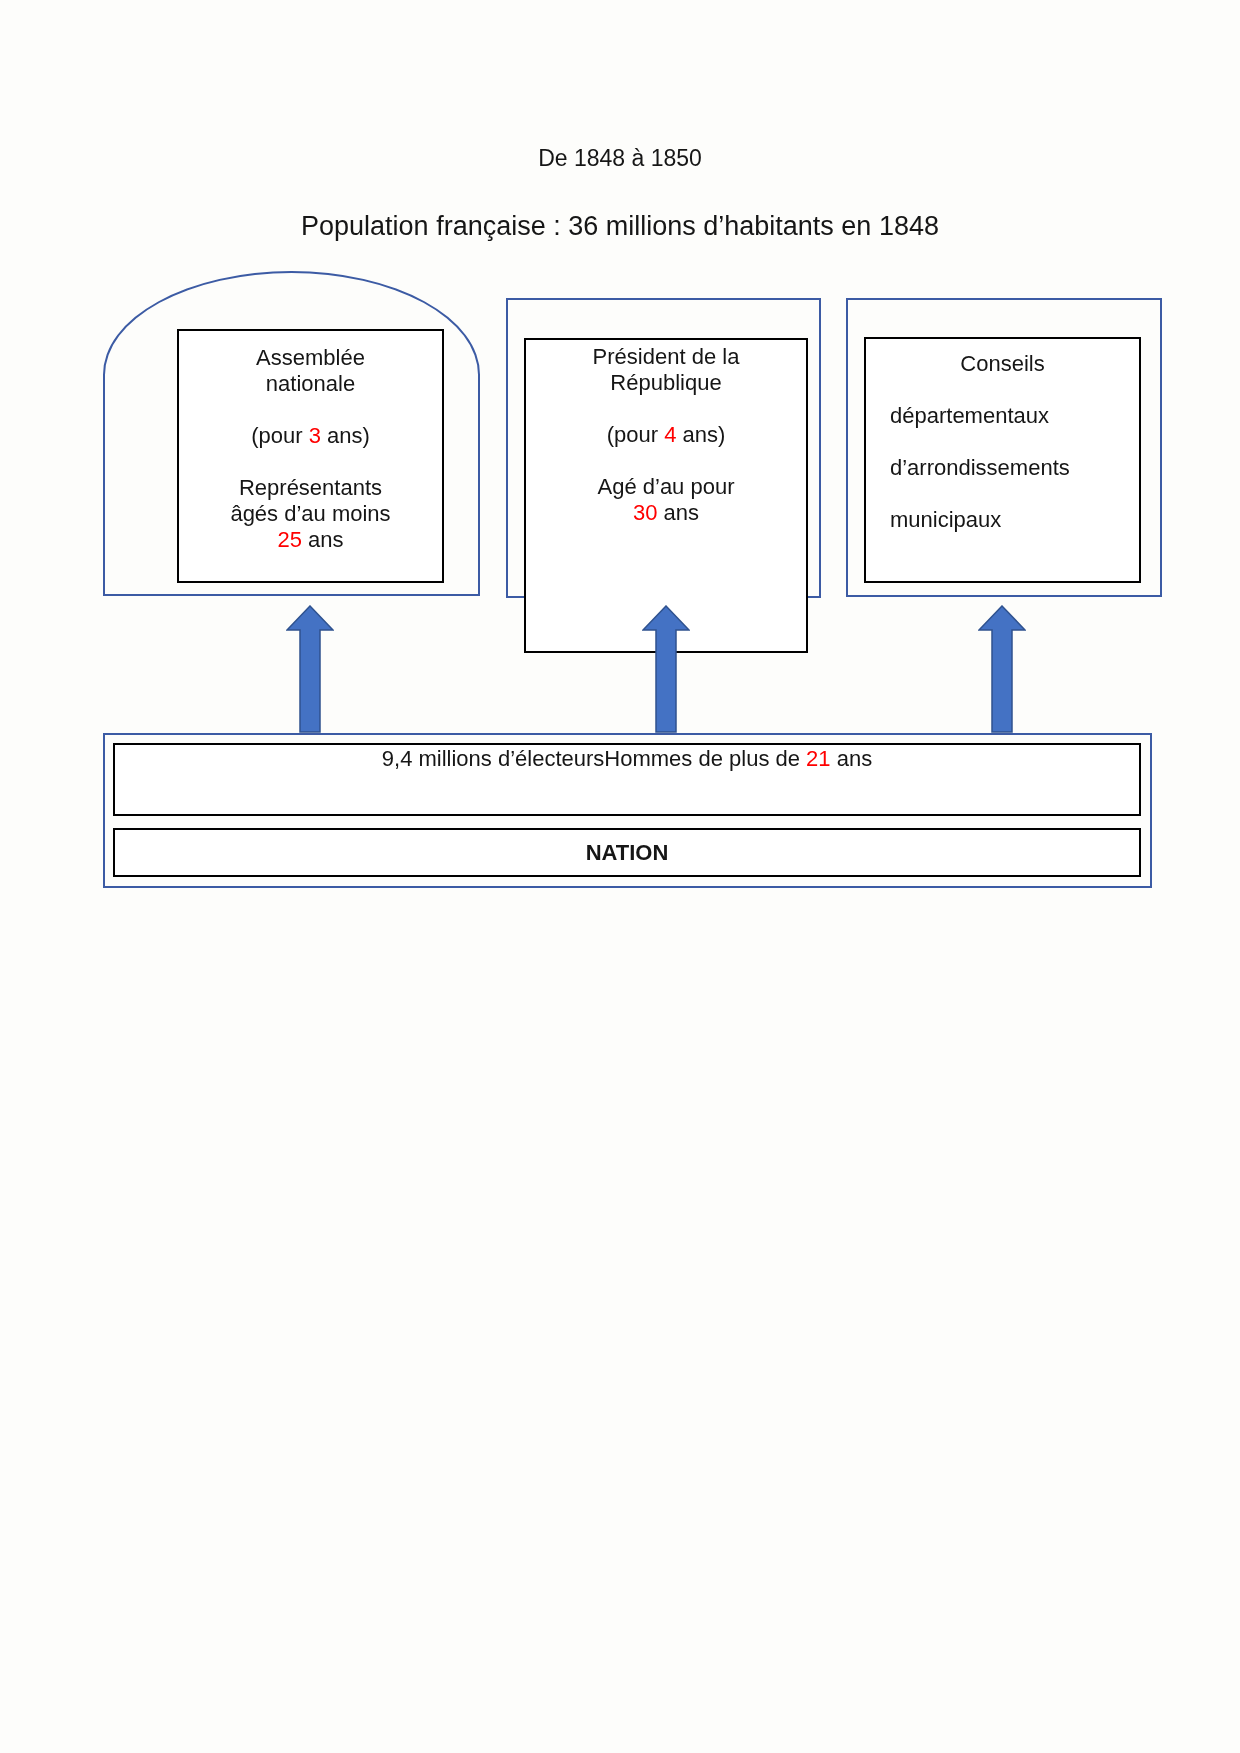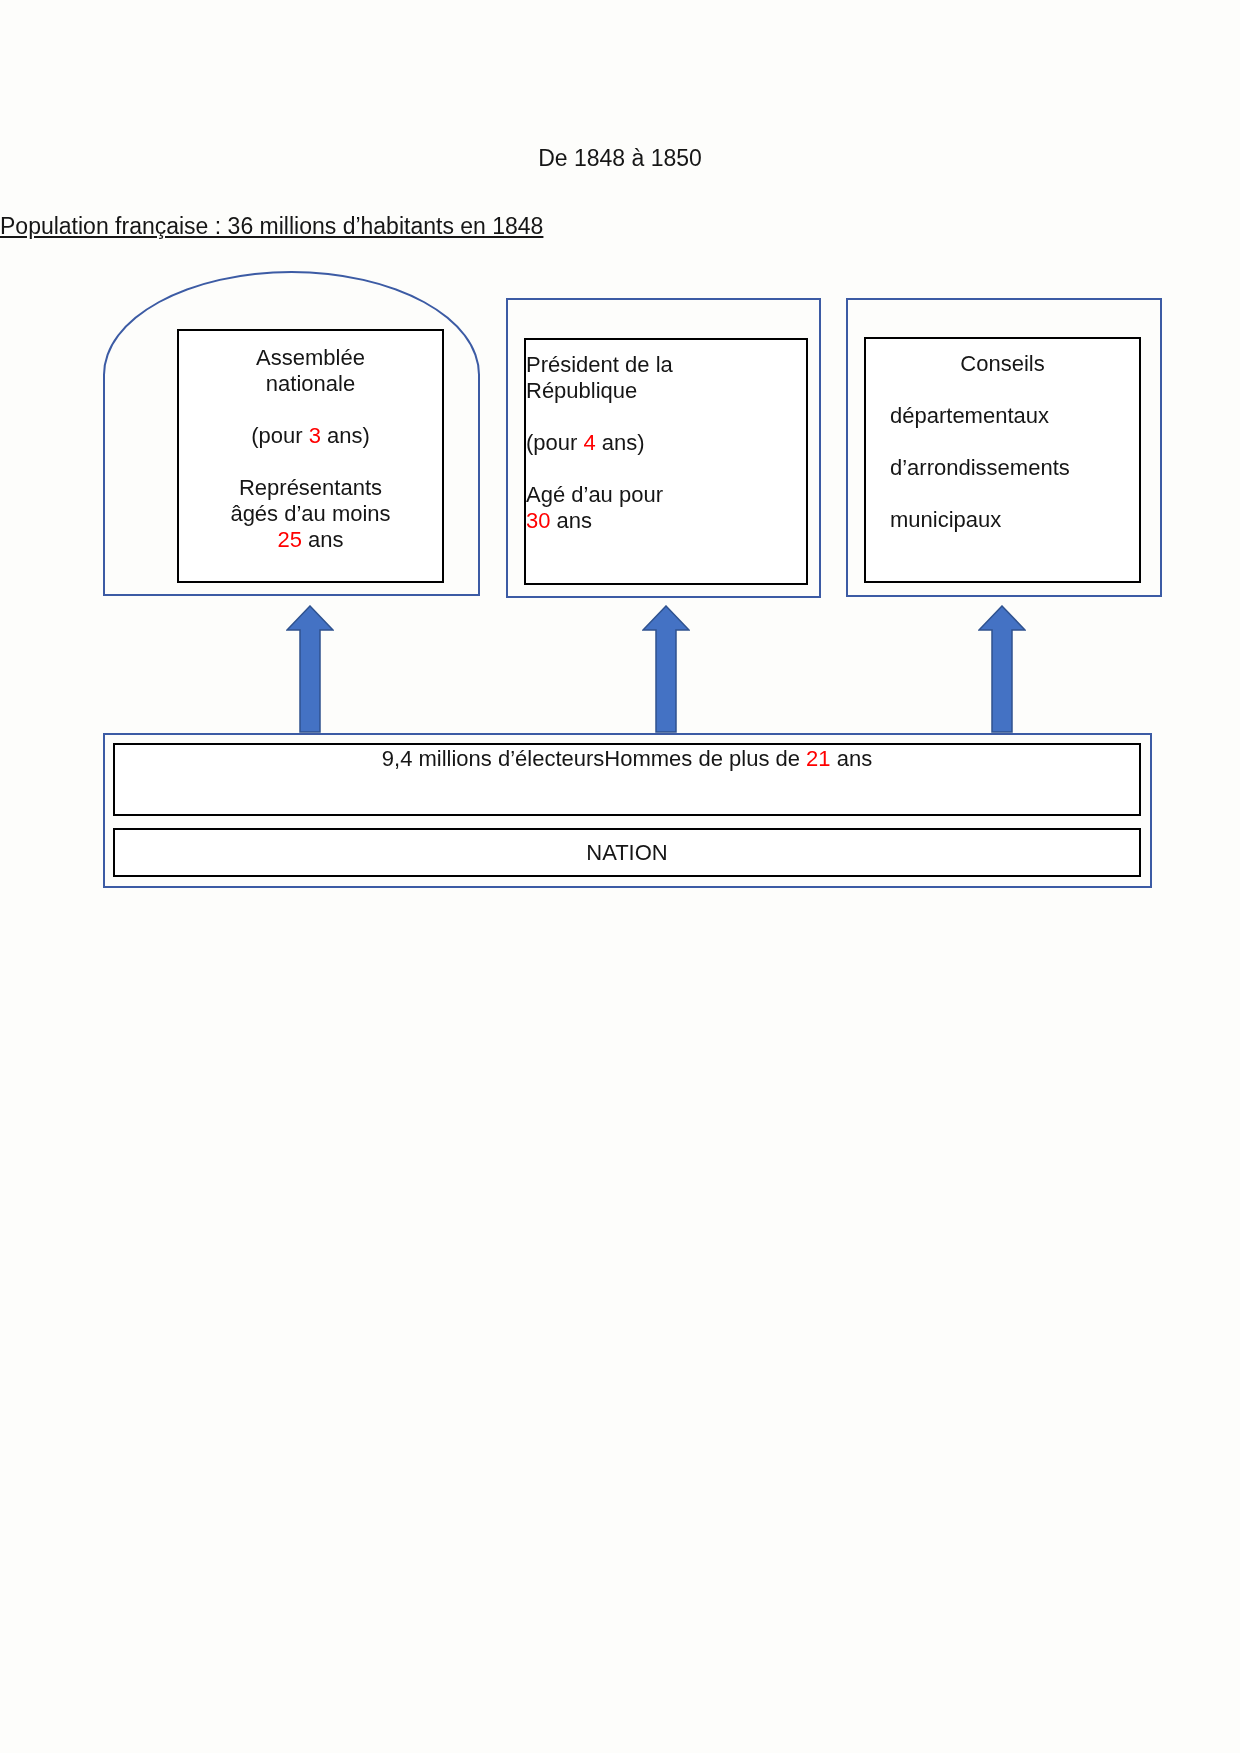--- a/index.html
+++ b/index.html
@@ -11,21 +11,21 @@
     position:relative;
   }
   .page{position:absolute;inset:0;width:1240px;height:1753px;overflow:hidden;}
 
   .title{
     position:absolute;left:0;top:144px;width:1240px;
     text-align:center;font-size:23px;line-height:28px;
   }
   .subtitle{
     position:absolute;left:0;top:212px;width:1240px;
-    text-align:left;font-size:23px;line-height:28px;text-decoration:underline;
+    text-align:center;font-size:27px;line-height:28px;
   }
 
   .outer-blue{
     position:absolute;
     border:2px solid #3c5ba4;
     background:transparent;
     box-sizing:border-box;
   }
   .arch{
     left:103px;top:271px;width:377px;height:325px;
@@ -37,40 +37,40 @@
   .bottom-outer{left:103px;top:733px;width:1049px;height:155px;}
 
   .inner-black{
     position:absolute;
     border:2px solid #000;
     background:#fff;
     box-sizing:border-box;
     font-size:22px;line-height:26px;
   }
   .inner1{left:177px;top:329px;width:267px;height:254px;text-align:center;padding-top:14px;}
-  .inner2{left:524px;top:338px;width:284px;height:247px;padding-top:12px;}
+  .inner2{left:524px;top:338px;width:284px;height:315px;text-align:center;padding-top:4px;}
   .inner3{left:864px;top:337px;width:277px;height:246px;padding-top:12px;}
 
   .inner3 .c-title{text-align:center;margin:0 0 0 0;}
   .inner3 .c-item{text-align:left;padding-left:24px;margin-top:26px;}
 
   .gap{height:26px;}
 
   .red{color:#ff0000;}
 
   .arrow{position:absolute;top:605px;width:48px;height:128px;}
 
   .bottom-inner-1{
     left:113px;top:743px;width:1028px;height:73px;
     text-align:center;font-size:22px;line-height:28px;
     display:flex;justify-content:center;
   }
   .bottom-inner-2{
     left:113px;top:828px;width:1028px;height:49px;
-    text-align:center;font-size:22px;line-height:45px;
+    text-align:center;font-size:22px;line-height:45px;font-weight:bold;
   }
 </style>
 </head>
 <body>
 
 <div class="page">
 
   <div class="title">De 1848 à 1850</div>
   <div class="subtitle">Population française : 36 millions d’habitants en 1848</div>
 

